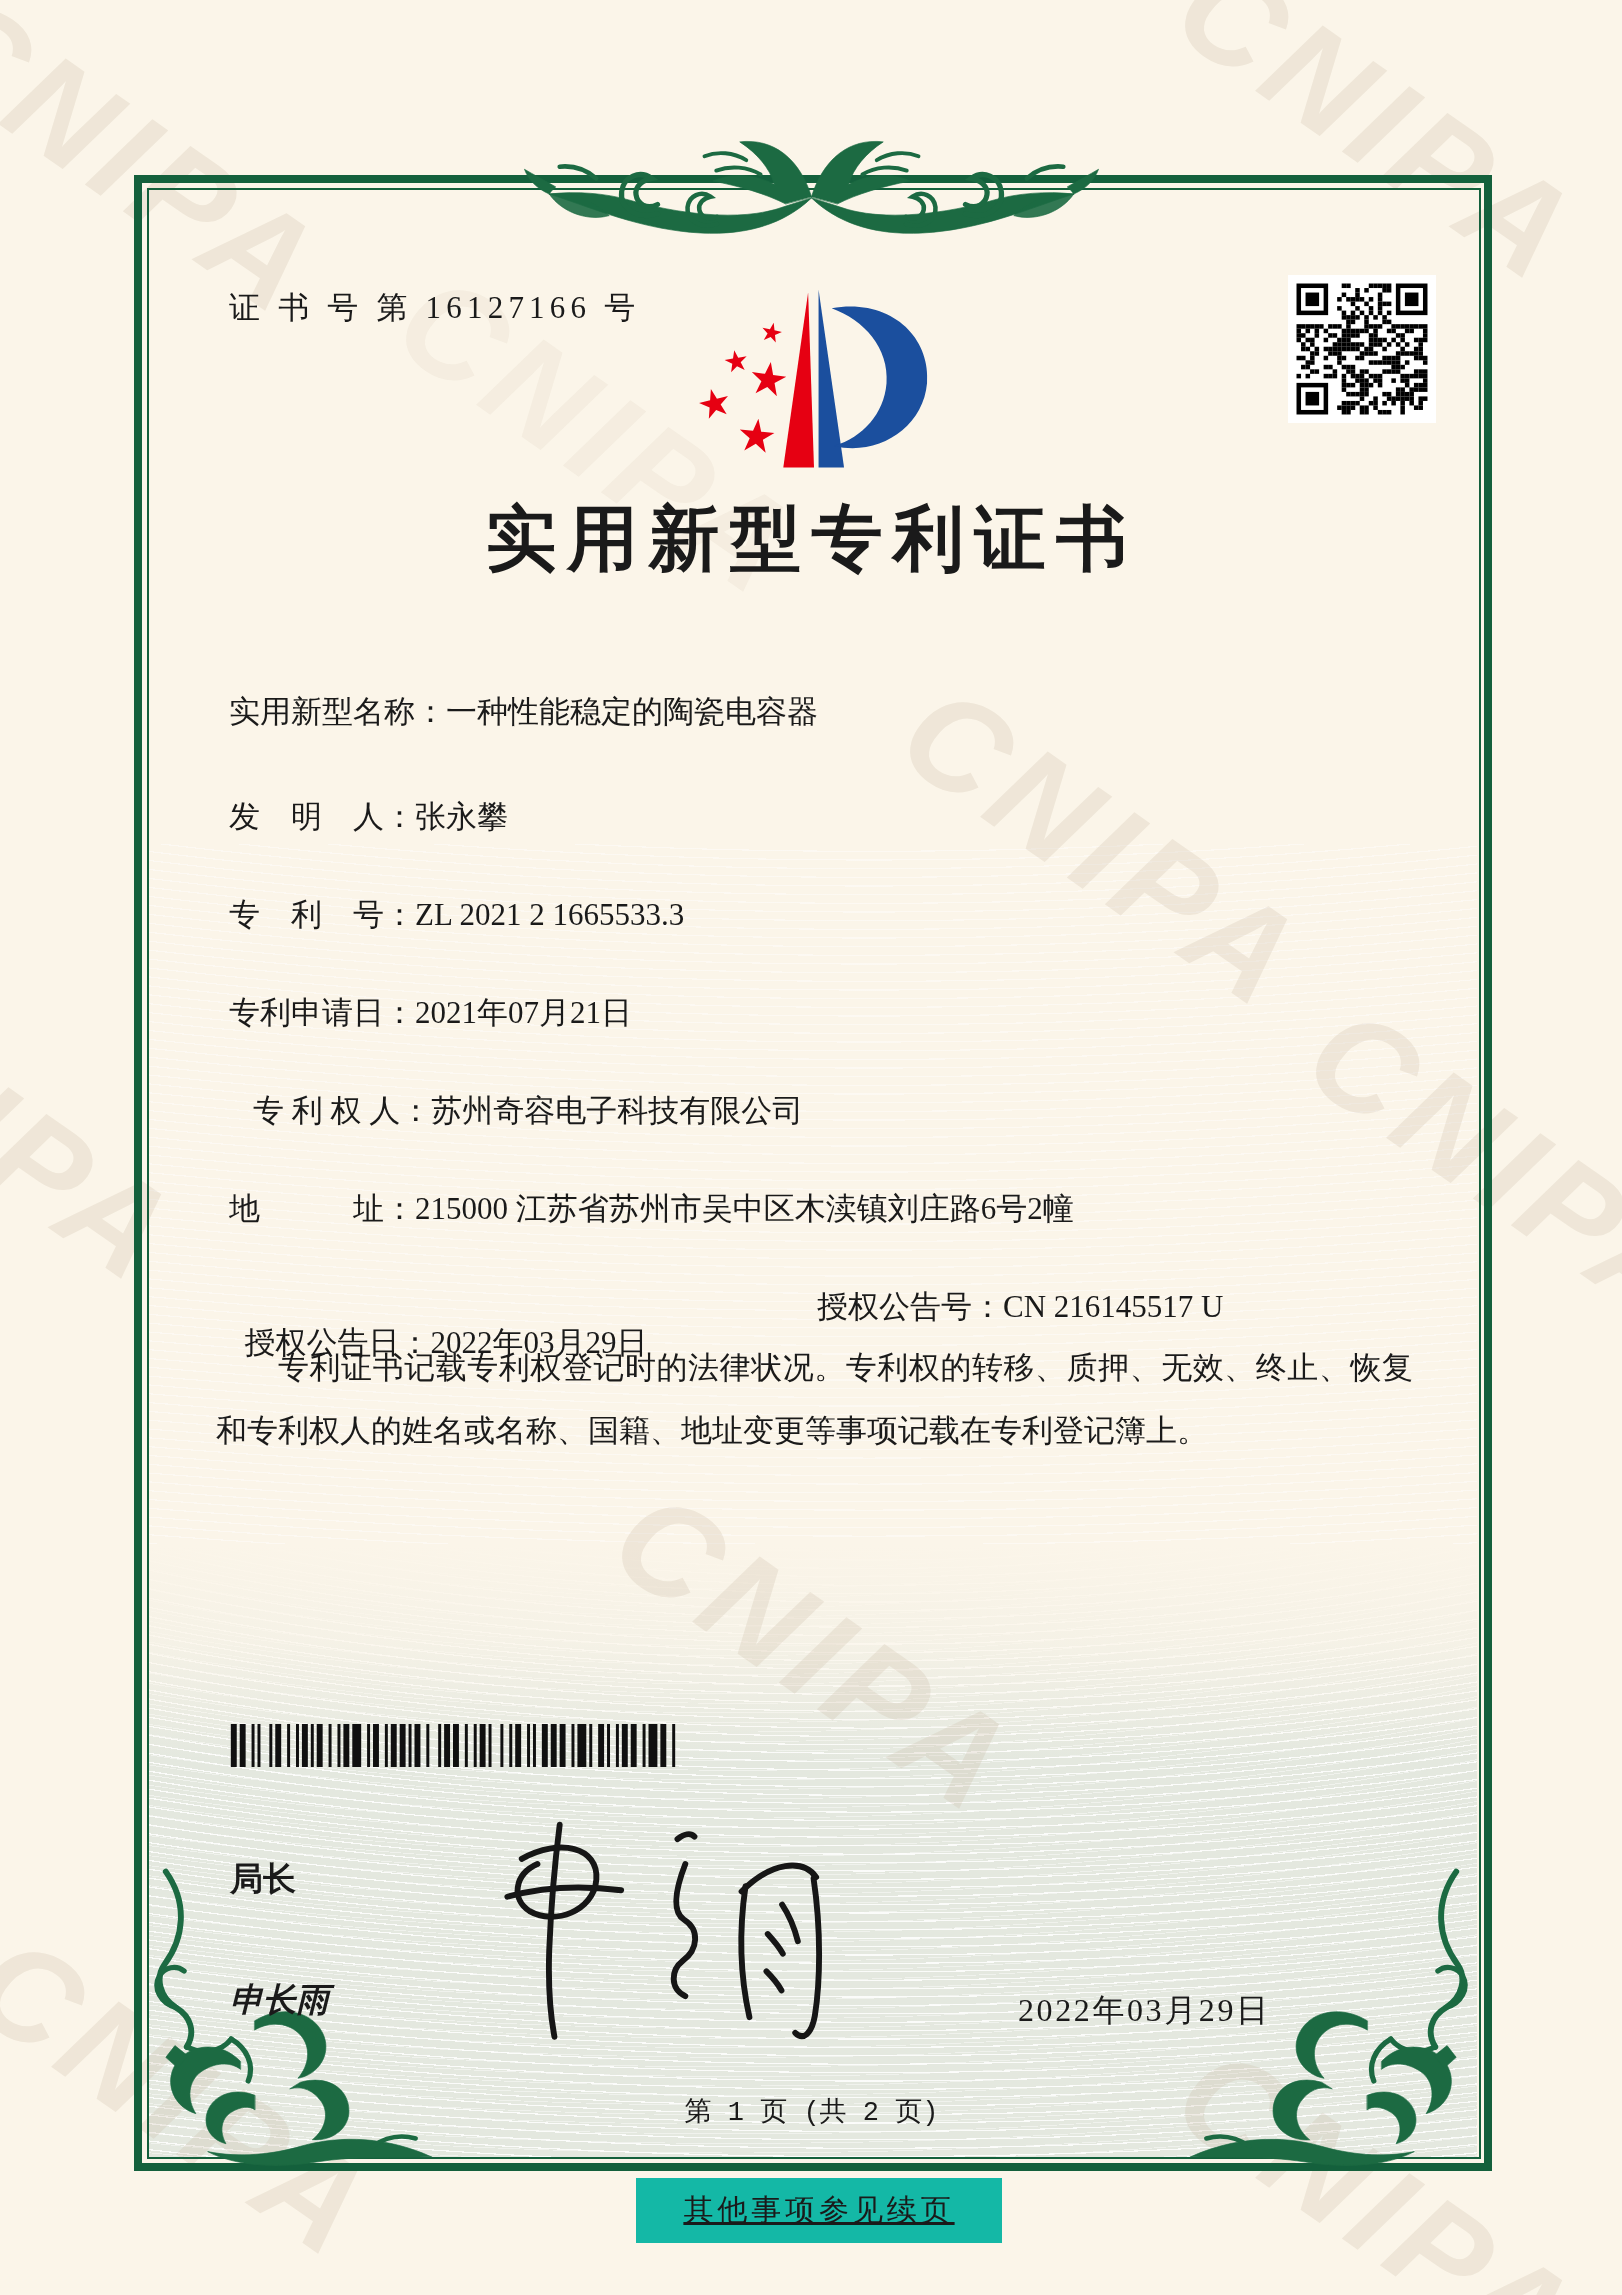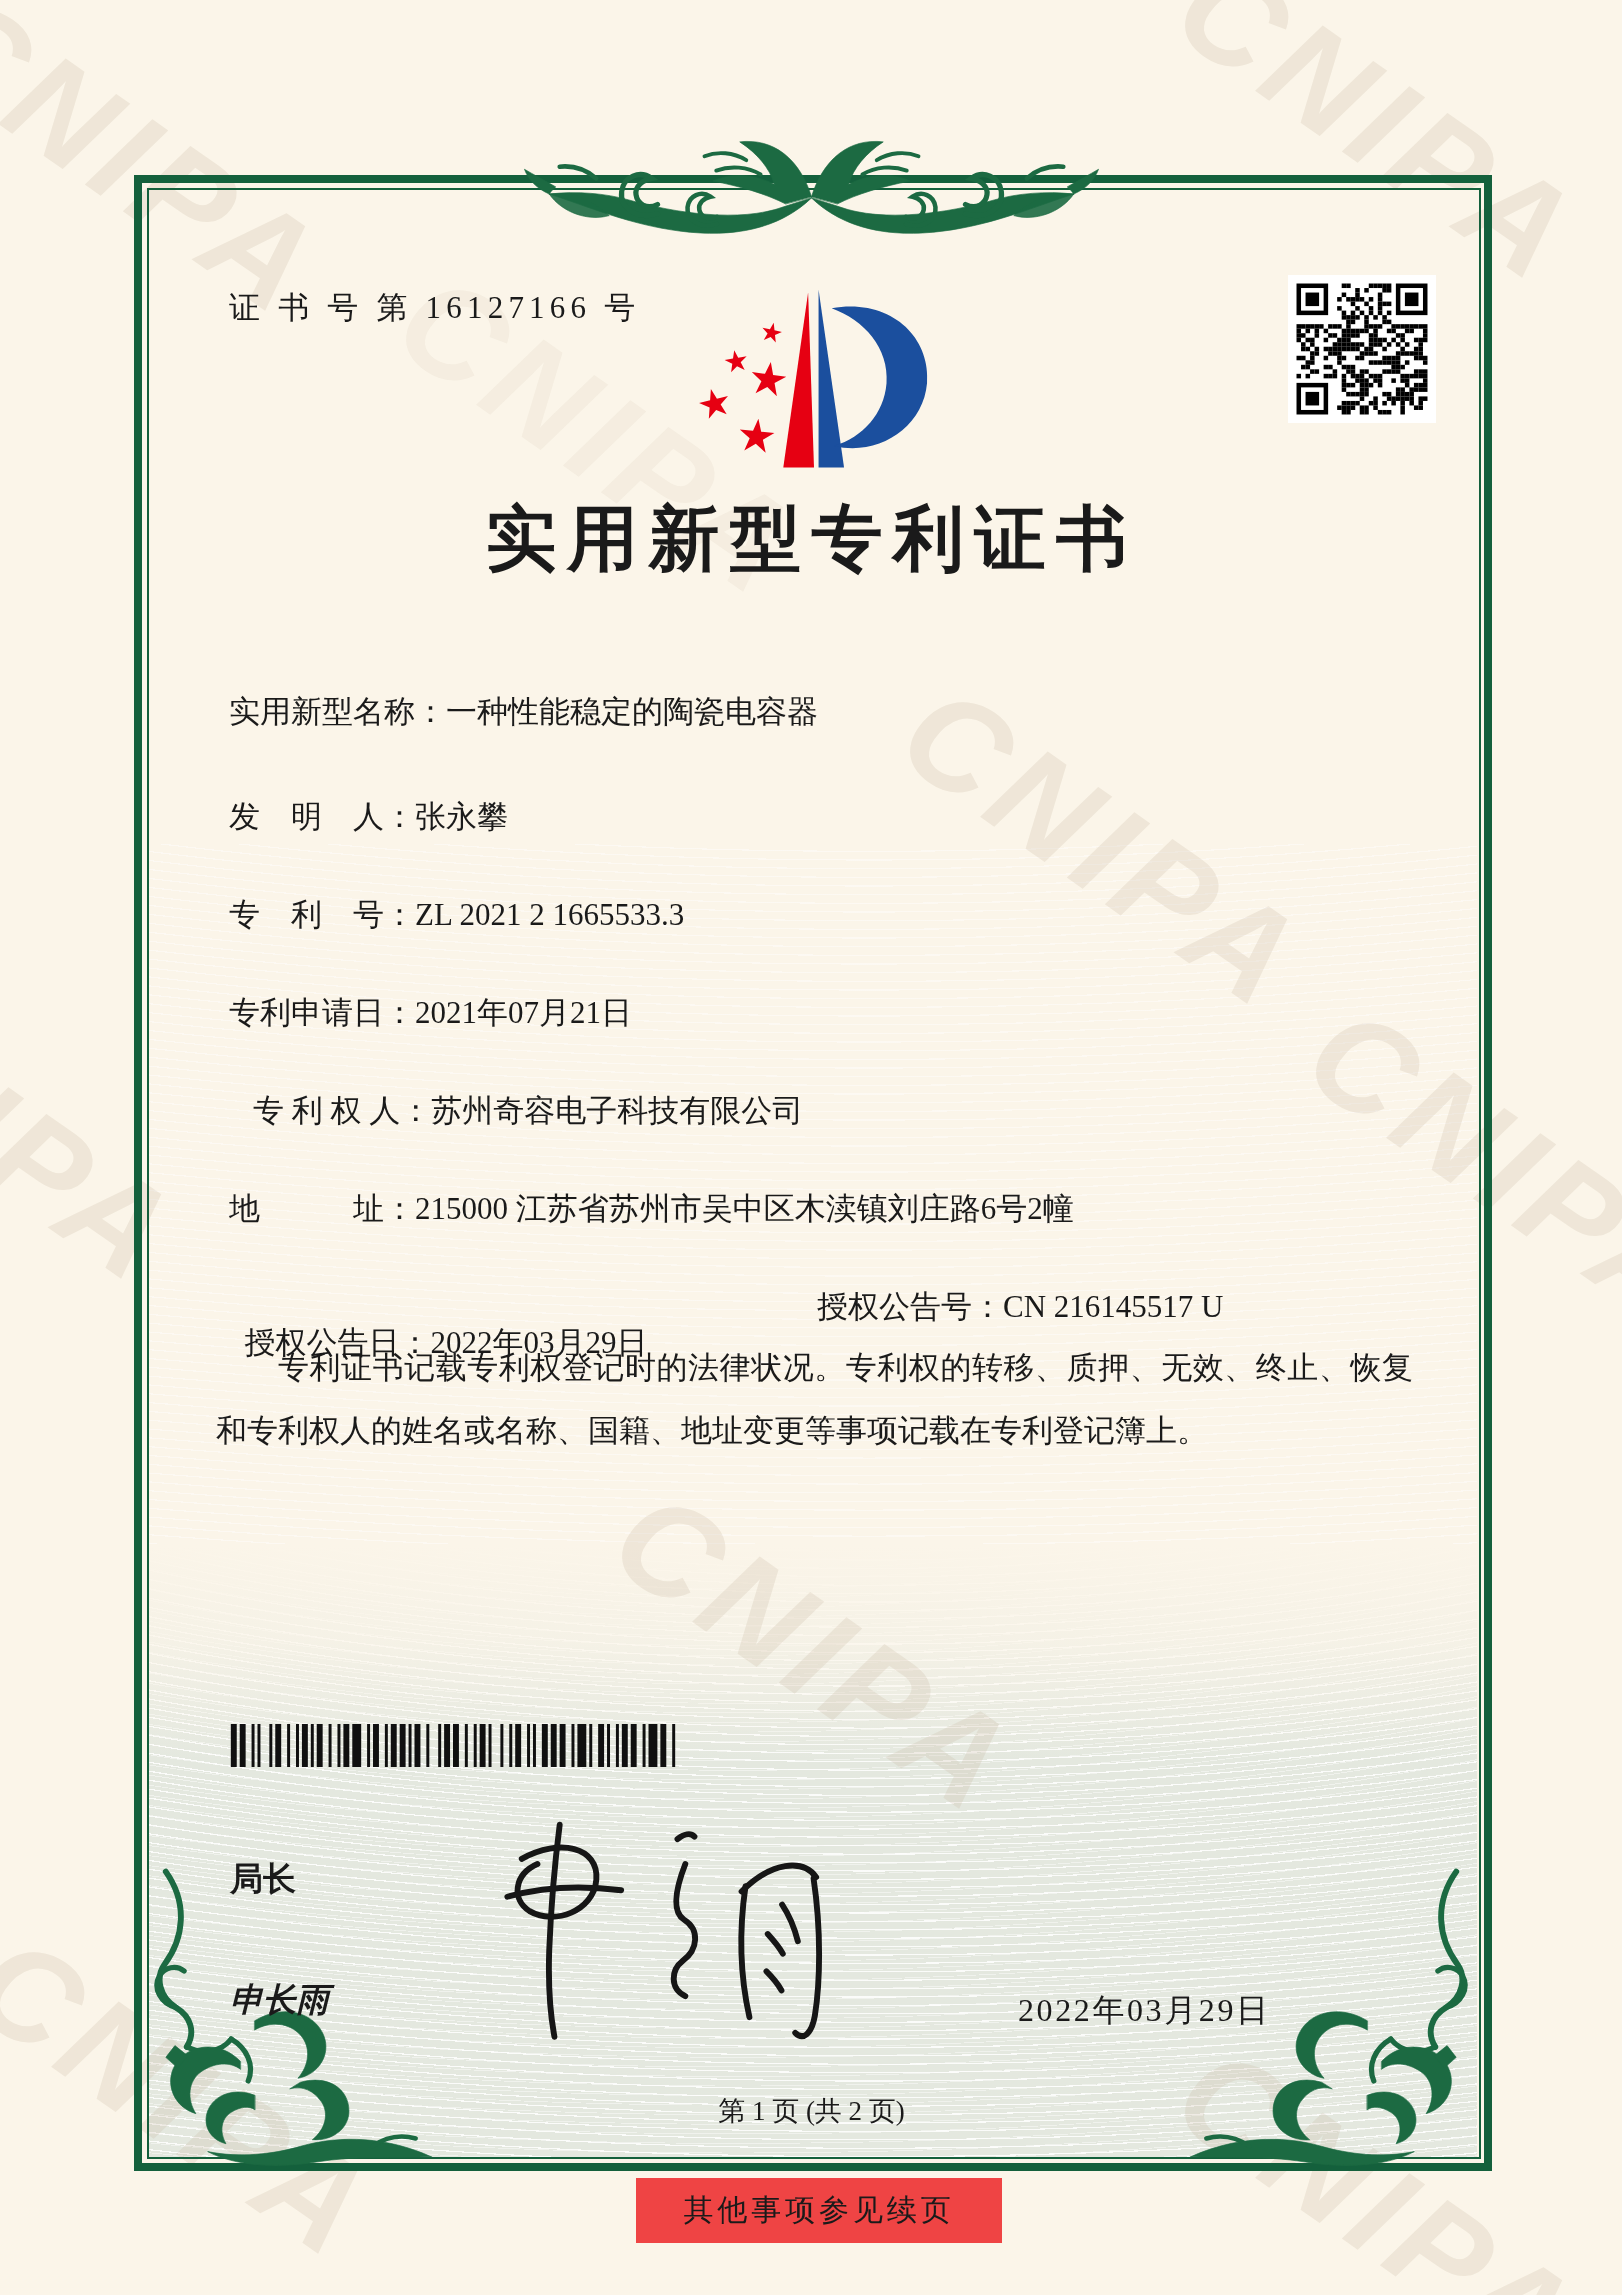--- a/index.html
+++ b/index.html
@@ -48,23 +48,23 @@
   .body-text{position:absolute;left:216px;top:1336px;width:1197px;z-index:5;
       font-size:31px;line-height:63px;text-align:justify;}
   .body-text p{margin:0;text-indent:2em;}
 
   
   .barcode{position:absolute;left:230px;top:1724px;width:446px;height:43px;z-index:5;}
   .signer{position:absolute;left:230px;z-index:5;
       font-family:"Liberation Sans","DejaVu Sans",sans-serif;font-weight:600;font-size:33px;}
   .sig-svg{position:absolute;left:481px;top:1813px;z-index:5;}
   .issue-date{position:absolute;left:1018px;top:1989px;font-size:32px;letter-spacing:2.6px;z-index:5;}
-  .page-info{position:absolute;left:0;top:2093px;width:1623px;text-align:center;font-size:27px;z-index:5;}
-  .cont-strip{position:absolute;left:636px;top:2178px;width:366px;height:65px;background:#ef4444;z-index:5;
-      display:flex;align-items:center;justify-content:center;}
+  .page-info{position:absolute;left:0;top:2093px;width:1623px;text-align:center;font-size:27px;z-index:5;font-family:Liberation Mono, monospace;}
+  .cont-strip{position:absolute;left:636px;top:2178px;width:366px;height:65px;background:#14b8a6;z-index:5;
+      display:flex;align-items:center;justify-content:center;text-decoration:underline;}
   .cont-note{font-size:30px;letter-spacing:3.9px;}
 </style>
 </head>
 <body>
 
 <span class="wm" style="left:-19.6px;top:-39px;">CNIPA</span>
 <span class="wm" style="left:1237px;top:-72px;">CNIPA</span>
 <span class="wm" style="left:458px;top:242px;opacity:.55;">CNIPA</span>
 <span class="wm" style="left:962px;top:654px;">CNIPA</span>
 <span class="wm" style="left:-164px;top:929px;">CNIPA</span>

